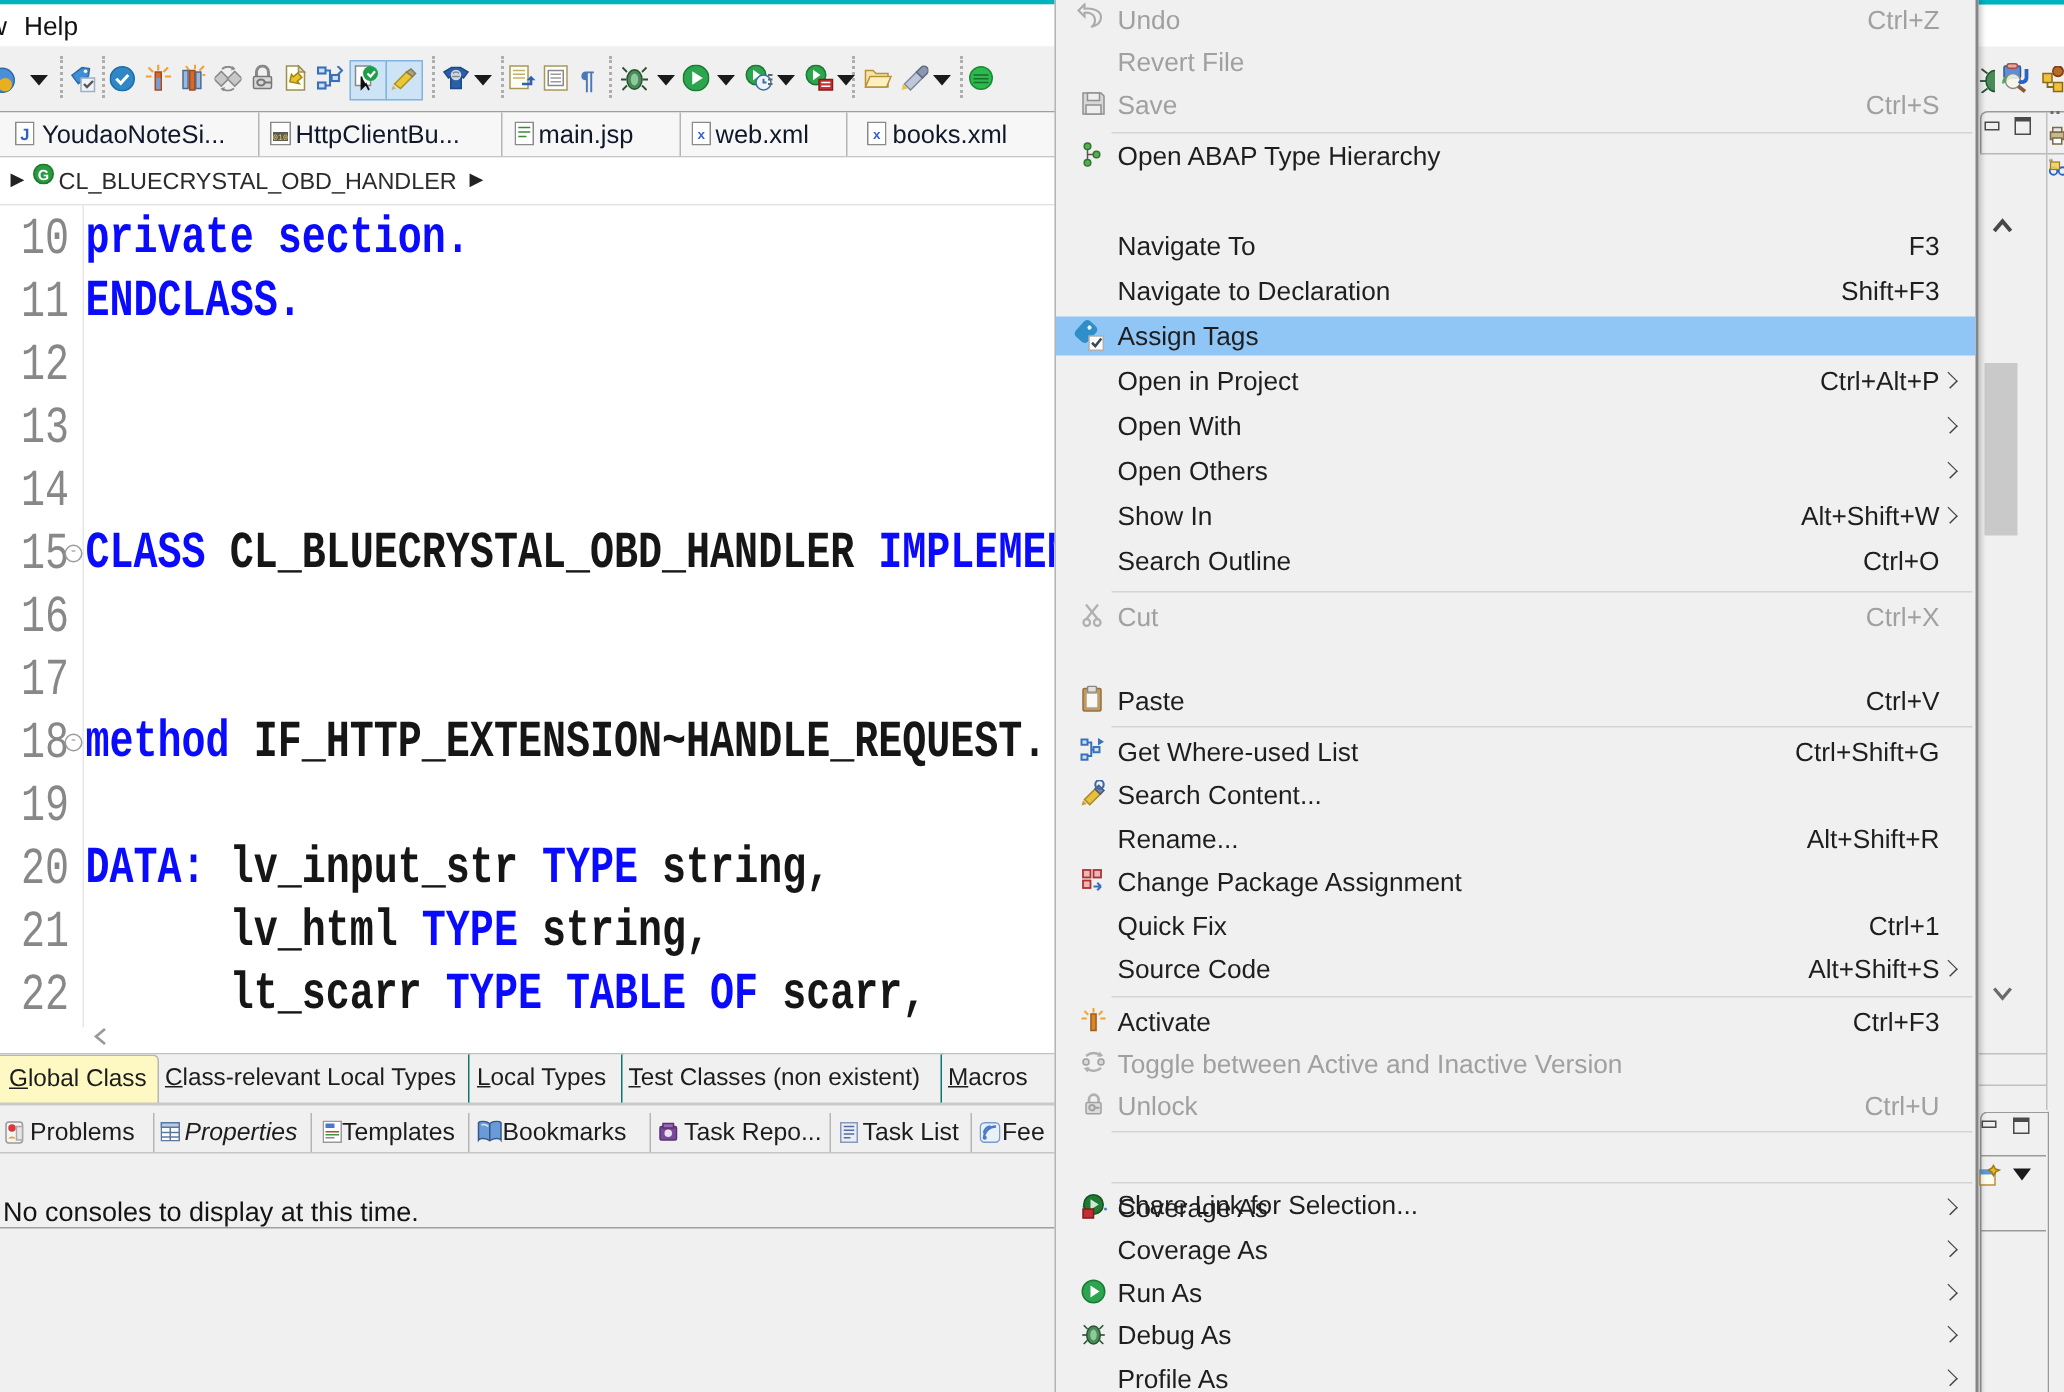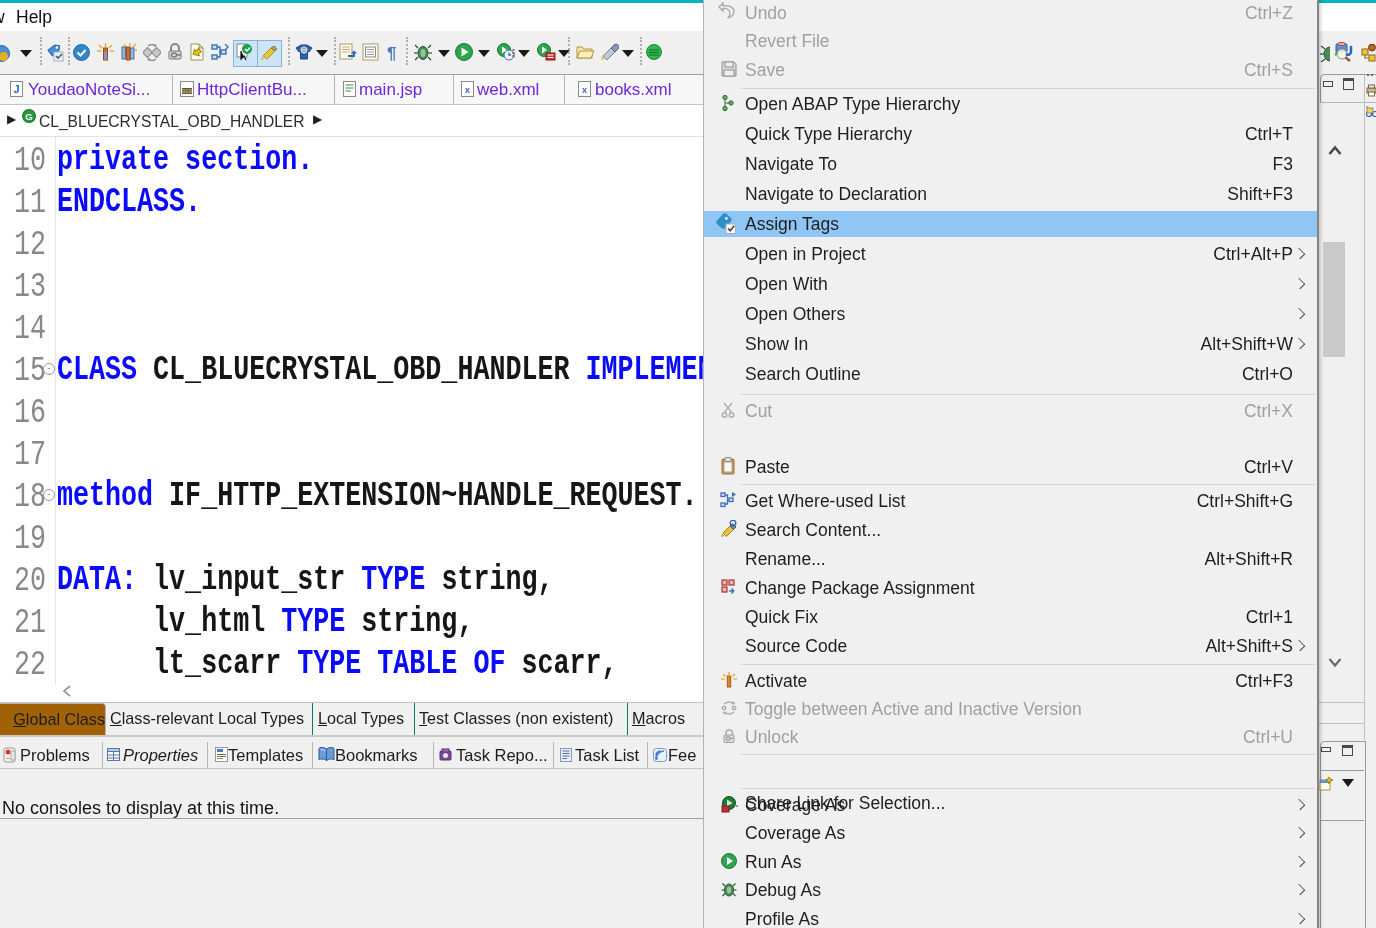--- a/index.html
+++ b/index.html
@@ -18,21 +18,21 @@
         box-shadow:2px 0 3px rgba(0,0,0,0.18);}
   .mi{position:absolute;left:0;width:613px;height:29px;line-height:32px;font-size:17.5px;color:#1e1e1e;}
   .mi .lab{position:absolute;left:41px;top:-3px;}
   .mi .acc{position:absolute;right:24px;top:-3px;}
   .mi .sub{position:absolute;right:13px;top:8px;width:8px;height:8px;border-right:1.6px solid #444;border-bottom:1.6px solid #444;transform:rotate(-45deg) scale(0.8,1);}
   .mi.dis{color:#a0a0a0;}
   .msep{position:absolute;left:37px;right:2px;height:0;border-top:1px solid #d4d4d4;}
   .mic{position:absolute;left:16px;top:3px;width:18px;height:18px;}
   
   .etab{position:absolute;top:75px;height:29px;border-right:1px solid #b5b5b5;
-        font-size:17px;color:#6d28d9;line-height:29px;}
+        font-size:17px;color:#0f172a;line-height:29px;}
   .ctab{position:absolute;top:703px;height:33px;border-right:2px solid #0f766e;
         font-size:16.2px;color:#1c1c1c;line-height:31px;background:#f0f0f0;white-space:nowrap;overflow:hidden;}
   .ptab{position:absolute;top:742px;height:26px;border-right:1px solid #b5b5b5;
         font-size:16.5px;color:#1c1c1c;line-height:26px;white-space:nowrap;overflow:hidden;}
   .u{text-decoration:underline;}
   .tsep{position:absolute;top:37px;width:0;height:28px;border-left:2px dotted #aeaeae;}
   .dda{width:0;height:0;border-left:6px solid transparent;border-right:6px solid transparent;
        border-top:7px solid #1a1a1a;position:absolute;top:50px;}
 </style>
 </head>
@@ -289,21 +289,21 @@
   <div class="abs code" style="left:57px;top:646px;"><span class="id">      lt_scarr</span> <span class="kw">TYPE TABLE OF</span> <span class="id">scarr,</span></div>
   <div class="abs" style="left:43px;top:363px;width:10px;height:10px;border:1px solid #9a9a9a;border-radius:50%;background:#fff;color:#9a9a9a;font-size:10px;line-height:8px;text-align:center;">-</div>
   <div class="abs" style="left:43px;top:489px;width:10px;height:10px;border:1px solid #9a9a9a;border-radius:50%;background:#fff;color:#9a9a9a;font-size:10px;line-height:8px;text-align:center;">-</div>
 </div>
 
 <svg class="abs" style="left:61px;top:684px;" width="12" height="14" viewBox="0 0 12 14">
     <path d="M9 2 L3 7 L9 12" fill="none" stroke="#9a9a9a" stroke-width="1.8"></path>
   </svg>
 
 <div class="abs" style="left:0;top:702px;width:1376px;height:1px;background:#c0c0c0;"></div>
-<div class="ctab" style="left:0;width:105px;background:#a16207;border:1px solid #b5b5b5;border-bottom:none;border-left:none;border-radius:0 4px 0 0;text-align:right;"><span class="u" style="margin-left:6px;">G</span>lobal Class</div>
+<div class="ctab" style="left:0;width:105px;background:#fef9c3;border:1px solid #b5b5b5;border-bottom:none;border-left:none;border-radius:0 4px 0 0;"><span class="u" style="margin-left:6px;">G</span>lobal Class</div>
 <div class="ctab" style="left:106px;width:206px;"><span class="u" style="margin-left:4px;">C</span>lass-relevant Local Types</div>
 <div class="ctab" style="left:313px;width:101px;"><span class="u" style="margin-left:5px;">L</span>ocal Types</div>
 <div class="ctab" style="left:415px;width:212px;"><span class="u" style="margin-left:4px;">T</span>est Classes (non existent)</div>
 <div class="ctab" style="left:628px;width:90px;"><span class="u" style="margin-left:4px;">M</span>acros</div>
 <div class="abs" style="left:0;top:735px;width:1376px;height:2px;background:#c9c9c9;"></div>
 
 <div id="ptabs">
   <div class="ptab" style="left:0;width:102px;"><span style="margin-left:20px;">Problems</span></div>
   <div class="ptab" style="left:103px;width:104px;"><span style="margin-left:20px;font-style:italic;">Properties</span></div>
   <div class="ptab" style="left:208px;width:104px;"><span style="margin-left:20px;">Templates</span></div>
@@ -459,24 +459,20 @@
   <div class="msep" style="top:88px;"></div>
   <div class="mi" style="top:91px;height:30px;">
       <svg class="mic" viewBox="0 0 18 18">
         <circle cx="5" cy="3.5" r="2.2" fill="#5aaa5a" stroke="#2a7a2a"></circle>
         <circle cx="5" cy="14.5" r="2.2" fill="#5aaa5a" stroke="#2a7a2a"></circle>
         <circle cx="11" cy="9" r="2.2" fill="#5aaa5a" stroke="#2a7a2a"></circle>
         <path d="M5 6 v6 M5 9 h4" stroke="#555" fill="none"></path>
       </svg>
       <span class="lab">Open ABAP Type Hierarchy</span>
     </div>
-  <div class="mi" style="top:121px;height:30px;">
-      <span class="lab">Quick Type Hierarchy</span>
-      <span class="acc">Ctrl+T</span>
-    </div>
   <div class="mi" style="top:151px;height:30px;">
       <span class="lab">Navigate To</span>
       <span class="acc">F3</span>
     </div>
   <div class="mi" style="top:181px;height:30px;">
       <span class="lab">Navigate to Declaration</span>
       <span class="acc">Shift+F3</span>
     </div>
   <div class="mi" style="top:211px;height:26px;background:#90c6f6;">
       <svg class="mic" style="left:10px;top:2px;width:24px;height:22px;" viewBox="0 0 24 22">

